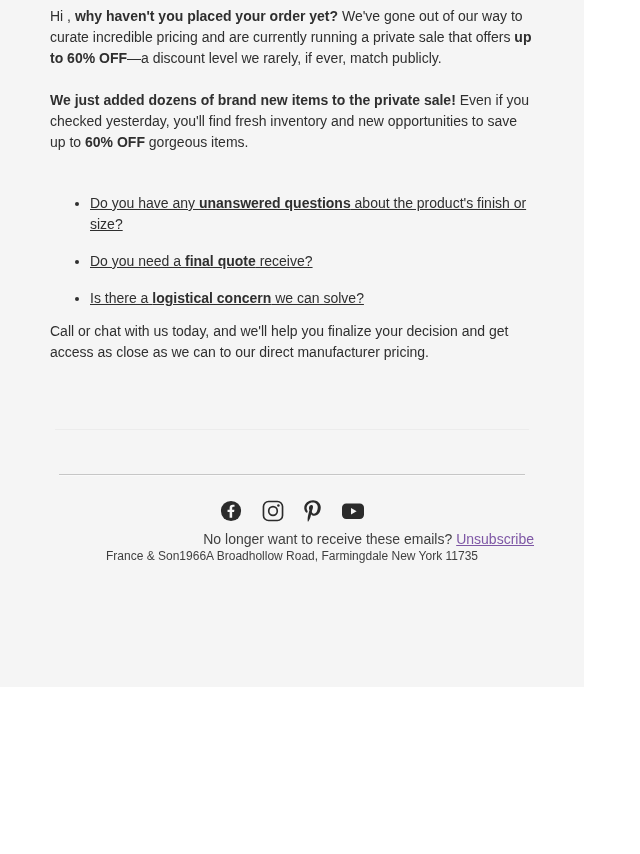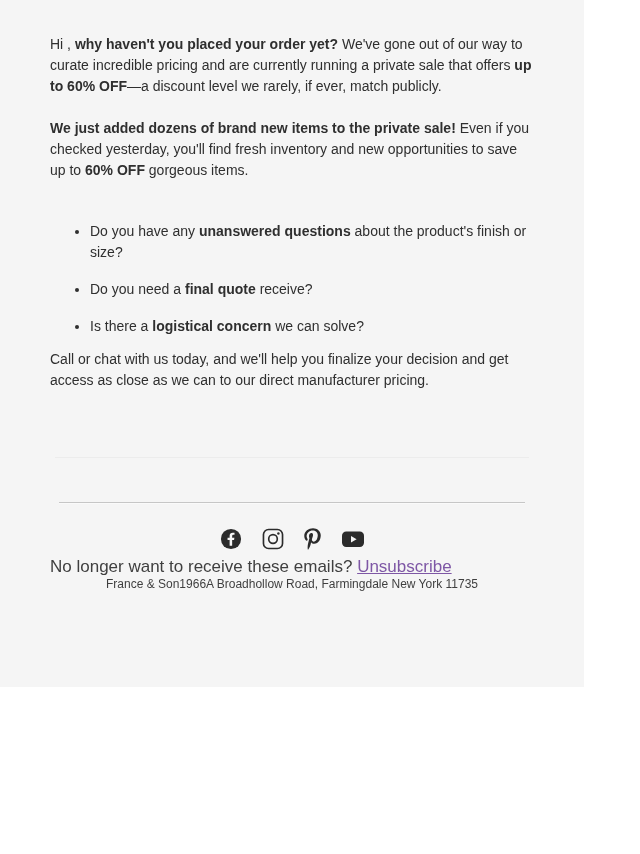--- a/index.html
+++ b/index.html
@@ -8,36 +8,37 @@
     height: 854px;
     background: var(--page-bg, #ffffff);
     font-family: "Liberation Sans", "DejaVu Sans", sans-serif;
     -webkit-font-smoothing: antialiased;
   }
   .email-body {
     box-sizing: border-box;
     width: 584px;
     height: 687px;
     background: var(--email-bg, #f5f5f5);
-    padding: 34px 50px 0 50px;
+    padding: 6px 50px 0 50px;
     overflow: hidden;
   }
   .para {
     margin: 0 0 21px 0;
     font-size: 14px;
     line-height: 21px;
     color: var(--body-text, #2f2f2f);
   }
   .para b, .bullet-list b { font-weight: bold; }
   .bullet-list {
     margin: 40px 0 12px 0;
     padding: 0 0 0 40px;
     font-size: 14px;
     line-height: 21px;
     color: var(--body-text, #2f2f2f);
+    text-decoration: underline;
   }
   .bullet-list li { margin: 0 0 16px 0; }
   .bullet-list li:last-child { margin-bottom: 0; }
   .shop-link {
     color: var(--shop-link, #7094b5);
     text-decoration: underline;
     cursor: pointer;
   }
   .cta-para { margin-bottom: 0; }
   hr.divider-light {
@@ -63,22 +64,22 @@
   }
   .social-row a {
     display: inline-flex;
     align-items: center;
     justify-content: center;
     cursor: pointer;
     text-decoration: none;
   }
   .footer-line {
     margin: 10px 0 0 0;
-    text-align: left;
-    font-size: 17px;
+    text-align: right;
+    font-size: 14px;
     line-height: 14px;
     color: var(--footer-text, #3f3f3f);
   }
   .address-line {
     margin: 3px 0 12px 0;
     text-align: center;
     font-size: 12px;
     line-height: 14px;
     color: var(--footer-text, #3f3f3f);
   }

